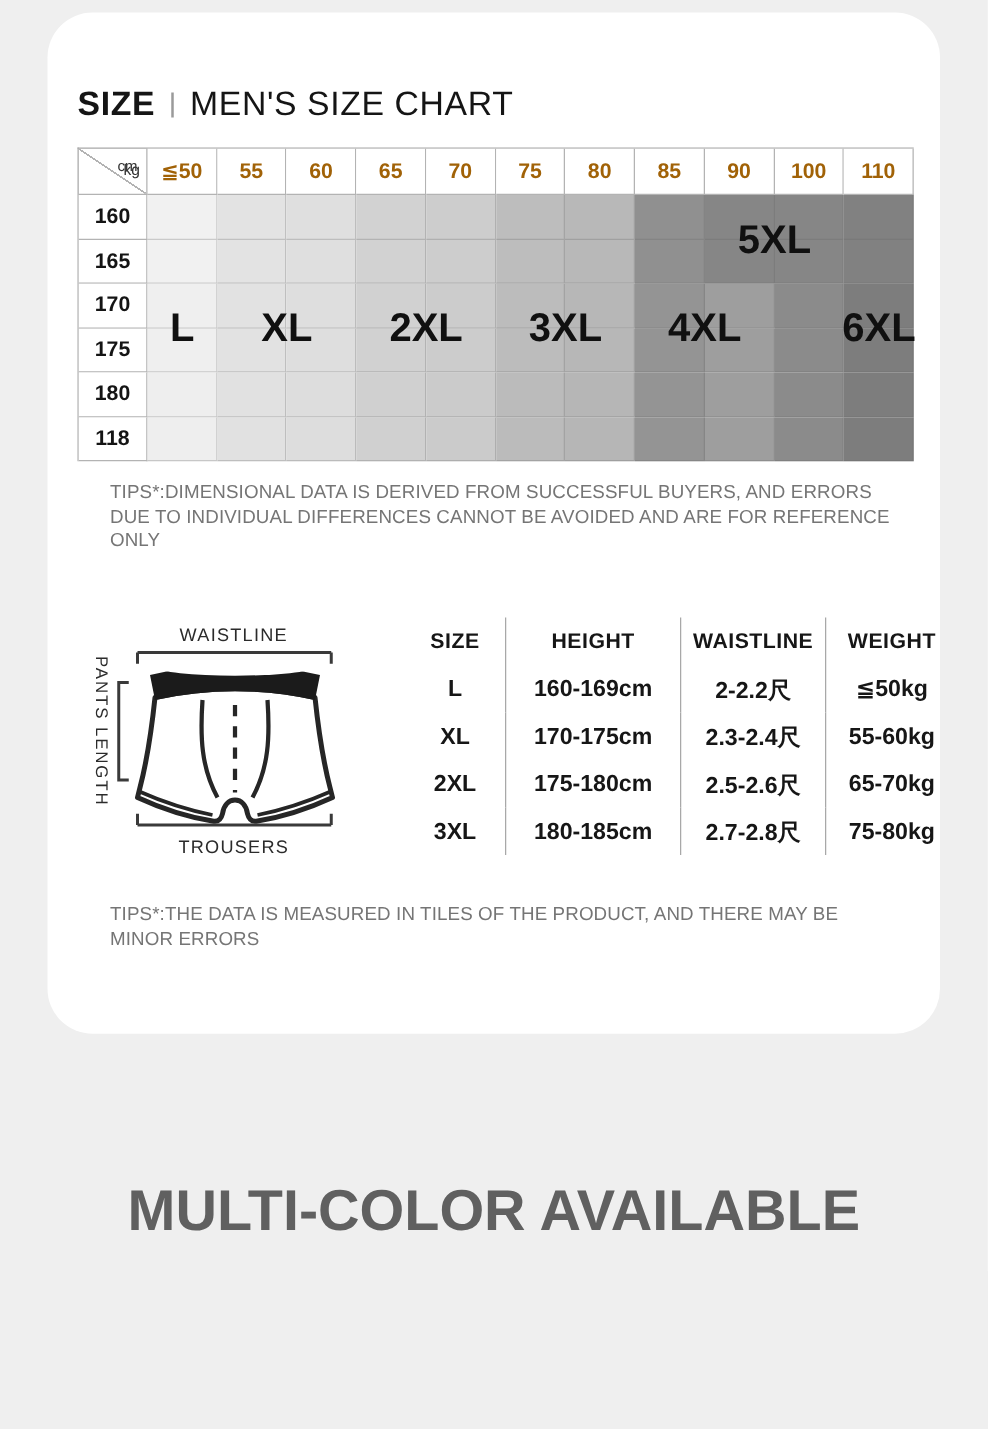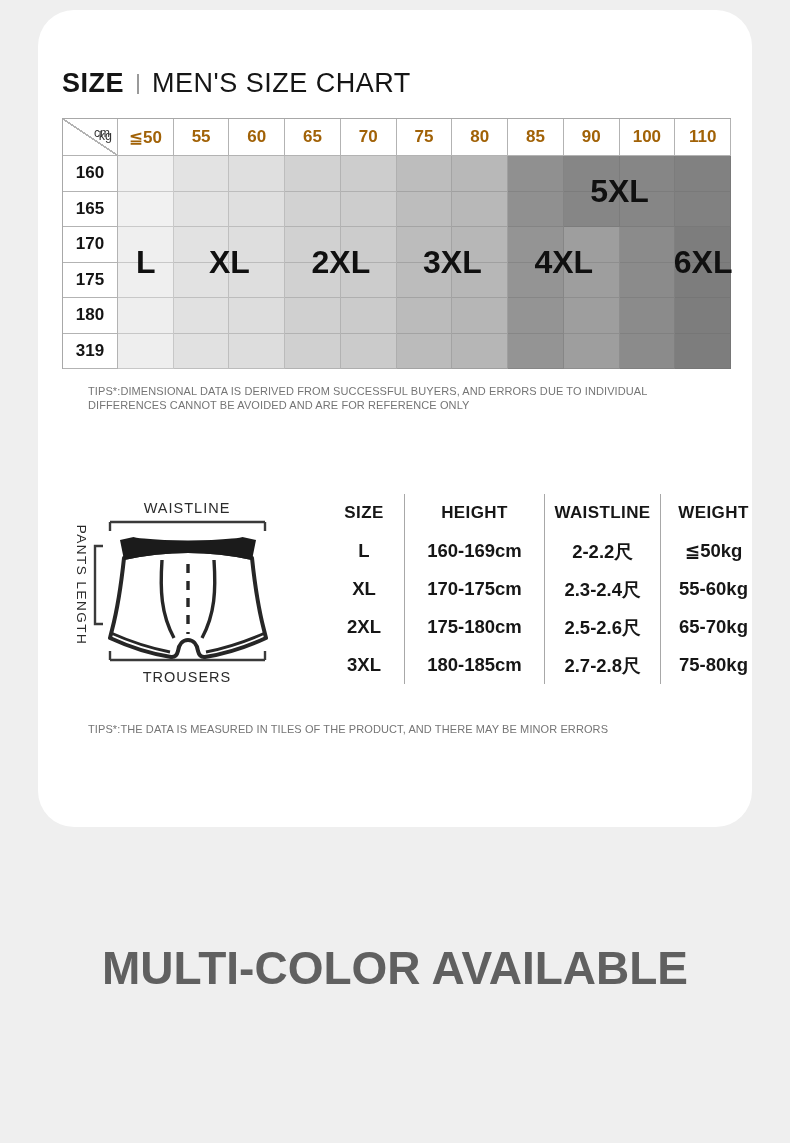--- a/index.html
+++ b/index.html
@@ -26,21 +26,21 @@
   .g-shade{border-right:1px solid rgba(100,100,100,.28);border-bottom:1px solid rgba(100,100,100,.28);}
   .g-corner{position:relative;
     background:linear-gradient(to top right,transparent calc(50% - .7px),#b3b3b3 calc(50% - .7px),#b3b3b3 calc(50% + .7px),transparent calc(50% + .7px));}
   .u-cm{position:absolute;left:3px;top:7px;font-size:12px;color:#333;margin-left:28px;}
   .u-kg{position:absolute;right:5px;top:10px;font-size:12.5px;color:#333;}
   .g-overlay{position:absolute;left:55px;right:0;top:0;bottom:0;z-index:2;pointer-events:none;}
   .g-size-label{position:absolute;display:flex;align-items:center;justify-content:center;
                 font-size:32px;font-weight:700;color:#101010;}
 
   
-  .tips{position:absolute;left:50px;width:630px;font-size:11px;line-height:1.3;
+  .tips{position:absolute;left:50px;width:630px;font-size:15px;line-height:1.3;
         color:#757575;letter-spacing:.1px;margin:0;}
   .tips-1{top:374px;}
   .tips-2{top:712px;}
 
   
   .mid{position:absolute;left:20px;top:472px;display:flex;}
   .diagram{width:244px;height:230px;}
   .diagram svg{display:block;}
   .spec{margin-left:22px;margin-top:12px;display:grid;grid-template-columns:80px 140px 116px 106px;grid-auto-rows:38px;}
   .spec-cell{display:flex;align-items:center;justify-content:center;color:#161616;box-sizing:border-box;}
@@ -149,21 +149,21 @@
           <div class="g-cell g-shade" style="background: rgb(225, 225, 225);"></div>
           <div class="g-cell g-shade" style="background: rgb(221, 221, 221);"></div>
           <div class="g-cell g-shade" style="background: rgb(208, 208, 208);"></div>
           <div class="g-cell g-shade" style="background: rgb(203, 203, 203);"></div>
           <div class="g-cell g-shade" style="background: rgb(187, 187, 187);"></div>
           <div class="g-cell g-shade" style="background: rgb(182, 182, 182);"></div>
           <div class="g-cell g-shade" style="background: rgb(148, 148, 148);"></div>
           <div class="g-cell g-shade" style="background: rgb(158, 158, 158);"></div>
           <div class="g-cell g-shade" style="background: rgb(139, 139, 139);"></div>
           <div class="g-cell g-shade" style="background: rgb(125, 125, 125);"></div>
-          <div class="g-cell g-rowlabel">319</div>
+          <div class="g-cell g-rowlabel">118</div>
           <div class="g-cell g-shade" style="background: rgb(238, 238, 238);"></div>
           <div class="g-cell g-shade" style="background: rgb(225, 225, 225);"></div>
           <div class="g-cell g-shade" style="background: rgb(221, 221, 221);"></div>
           <div class="g-cell g-shade" style="background: rgb(208, 208, 208);"></div>
           <div class="g-cell g-shade" style="background: rgb(203, 203, 203);"></div>
           <div class="g-cell g-shade" style="background: rgb(187, 187, 187);"></div>
           <div class="g-cell g-shade" style="background: rgb(182, 182, 182);"></div>
           <div class="g-cell g-shade" style="background: rgb(148, 148, 148);"></div>
           <div class="g-cell g-shade" style="background: rgb(158, 158, 158);"></div>
           <div class="g-cell g-shade" style="background: rgb(139, 139, 139);"></div>

